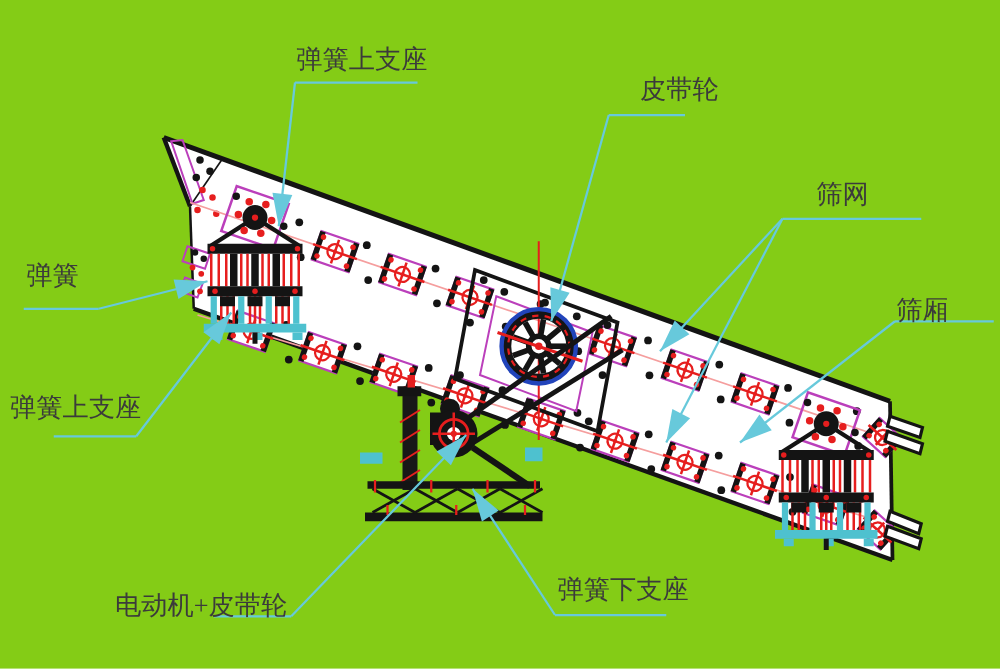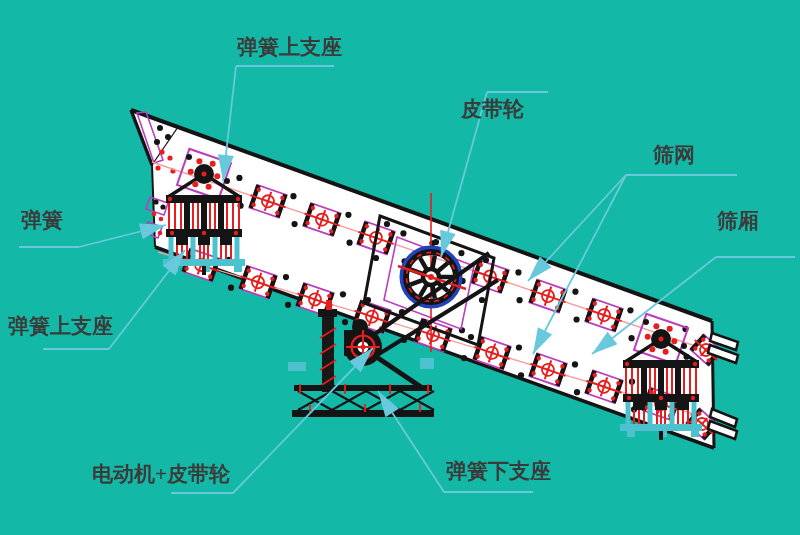--- a/index.html
+++ b/index.html
@@ -1,17 +1,17 @@
 <!DOCTYPE html>
 <html><head>
 <meta charset="utf-8">
 <style>
   html,body{margin:0;padding:0;background:#ffffff;}
-  #stage{position:relative;width:800px;height:535px;background:#14b8a6;overflow:hidden;
-         font-family:"Liberation Serif","DejaVu Serif",serif;font-weight:bold;}
+  #stage{position:relative;width:800px;height:535px;background:#84cc16;overflow:hidden;
+         font-family:"Liberation Serif","DejaVu Serif",serif;}
   #machine-svg{position:absolute;left:0;top:0;}
   .lbl{position:absolute;font-size:21px;line-height:23px;color:#3b3b3b;white-space:nowrap;
        font-family:"Liberation Serif","DejaVu Serif",serif;}
 </style>
 </head>
 <body>
 
 <div id="stage">
   <svg id="machine-svg" width="800" height="535" viewBox="0 0 800 535">
       <g>
@@ -527,21 +527,21 @@
         <line x1="171" y1="493" x2="233" y2="493" stroke="#67c9db" stroke-width="1.8"></line>
         <line x1="233" y1="493" x2="373" y2="348" stroke="#67c9db" stroke-width="1.8"></line>
         <polygon points="373,348 360.6957543287505,372.2611940856492 349.18533095887193,361.1476818664561" fill="#67c9db" stroke="none" stroke-width="0"></polygon>
         <line x1="444" y1="492" x2="533" y2="492" stroke="#67c9db" stroke-width="1.8"></line>
         <line x1="444" y1="492" x2="378" y2="391" stroke="#67c9db" stroke-width="1.8"></line>
         <polygon points="378,391 398.919601607122,408.38879721542867 385.5257520837032,417.1412137356825" fill="#67c9db" stroke="none" stroke-width="0"></polygon>
       </g>
     </svg>
   <div id="labels">
     <div class="lbl" style="left: 237px; top: 36px;">弹簧上支座</div>
-    <div class="lbl" style="left: 461px; top: 60px; margin-top: 38px;">皮带轮</div>
+    <div class="lbl" style="left: 512px; top: 60px;">皮带轮</div>
     <div class="lbl" style="left: 653px; top: 144px;">筛网</div>
-    <div class="lbl" style="left: 717px; top: 210px;">筛厢</div>
+    <div class="lbl" style="left: 717px; top: 237px;">筛厢</div>
     <div class="lbl" style="left: 21px; top: 209px;">弹簧</div>
     <div class="lbl" style="left: 8px; top: 315px;">弹簧上支座</div>
-    <div class="lbl" style="left: 92px; top: 463px;">电动机+皮带轮</div>
+    <div class="lbl" style="left: 92px; top: 473px;">电动机+皮带轮</div>
     <div class="lbl" style="left: 446px; top: 460px;">弹簧下支座</div>
   </div>
 </div>
 
 </body></html>

